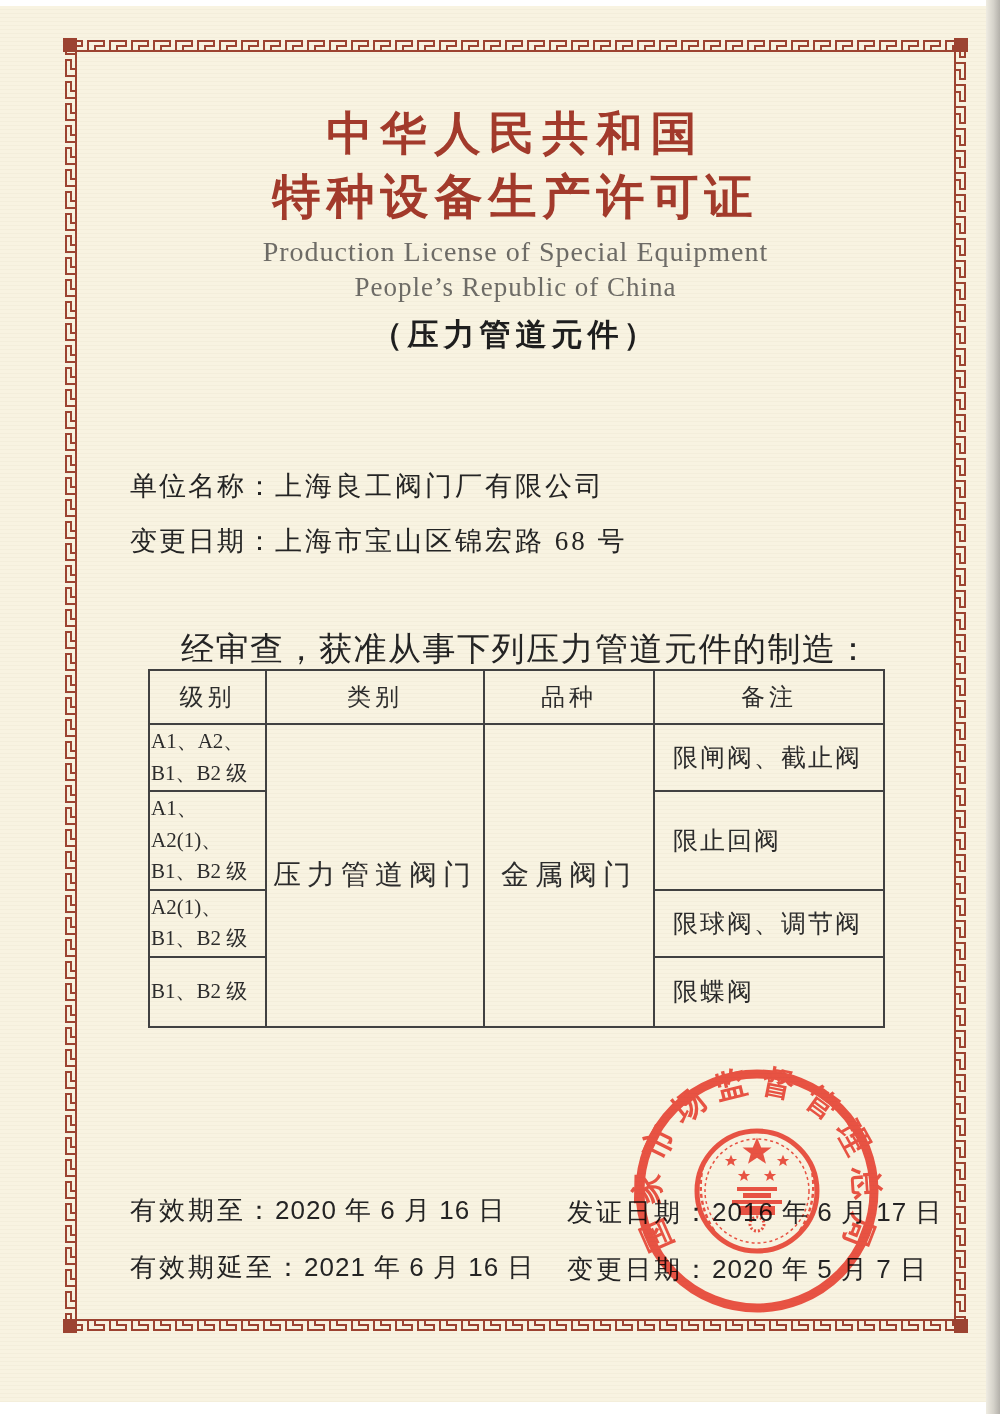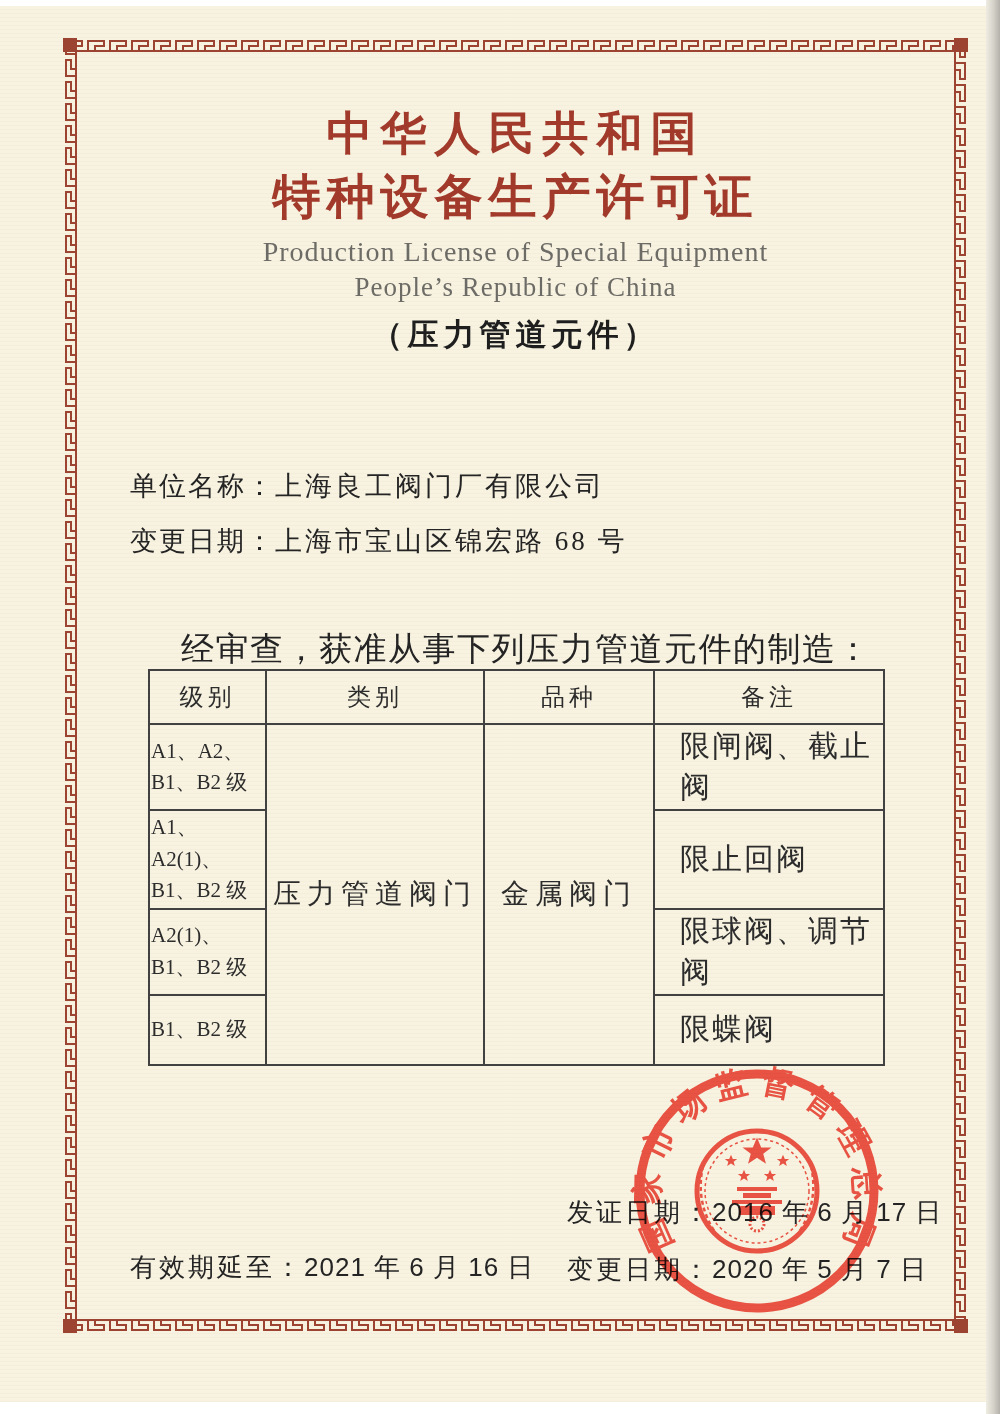--- a/index.html
+++ b/index.html
@@ -37,21 +37,21 @@
   table.lic{
     position:absolute;left:85px;top:631px;width:735px;height:357px;
     border-collapse:collapse;table-layout:fixed;
   }
   table.lic th,table.lic td{
     border:2px solid #414141;color:#2c2c2c;vertical-align:middle;
   }
   table.lic th{height:50px;font-size:24px;font-weight:400;letter-spacing:4px;border-radius:14px;}
   td.grade{font-size:21px;white-space:pre-line;line-height:1.5;}
   td.cat{font-size:28px;text-align:center;letter-spacing:6px;}
-  td.rem{font-size:30px;text-align:left;padding-left:25px;letter-spacing:2px;}
+  td.rem{font-size:25px;text-align:left;padding-left:18px;letter-spacing:2px;}
   .r1{height:61px}.r2{height:98px}.r3{height:66px}.r4{height:70px}
   .foot-row{position:absolute;font-size:26px;letter-spacing:2px;color:#242424;}
   .foot-row .lab{letter-spacing:3px;}
   .foot-row .num{font-family:"Liberation Sans","DejaVu Sans",sans-serif;letter-spacing:1px;}
   .f-approve{left:67px;top:1100px;}
   .f-valid{left:67px;top:1155px;}
   .f-extend{left:67px;top:1212px;}
   .f-issue{left:504px;top:1157px;}
   .f-change{left:504px;top:1214px;}
   .seal{
@@ -136,20 +136,23 @@
 B1、B2 级</td>
         <td class="rem">限球阀、调节阀</td>
       </tr>
       <tr class="r4">
         <td class="grade">B1、B2 级</td>
         <td class="rem">限蝶阀</td>
       </tr>
     </tbody>
       </table>
 
+    <div class="foot-row f-valid">
+      <span class="lab">有效期至：</span><span class="num">2020 年 6 月 16 日</span>
+    </div>
     <div class="foot-row f-extend">
       <span class="lab">有效期延至：</span><span class="num">2021 年 6 月 16 日</span>
     </div>
     <div class="foot-row f-issue">
       <span class="lab">发证日期：</span><span class="num">2016 年 6 月 17 日</span>
     </div>
     <div class="foot-row f-change">
       <span class="lab">变更日期：</span><span class="num">2020 年 5 月 7 日</span>
     </div>
 

